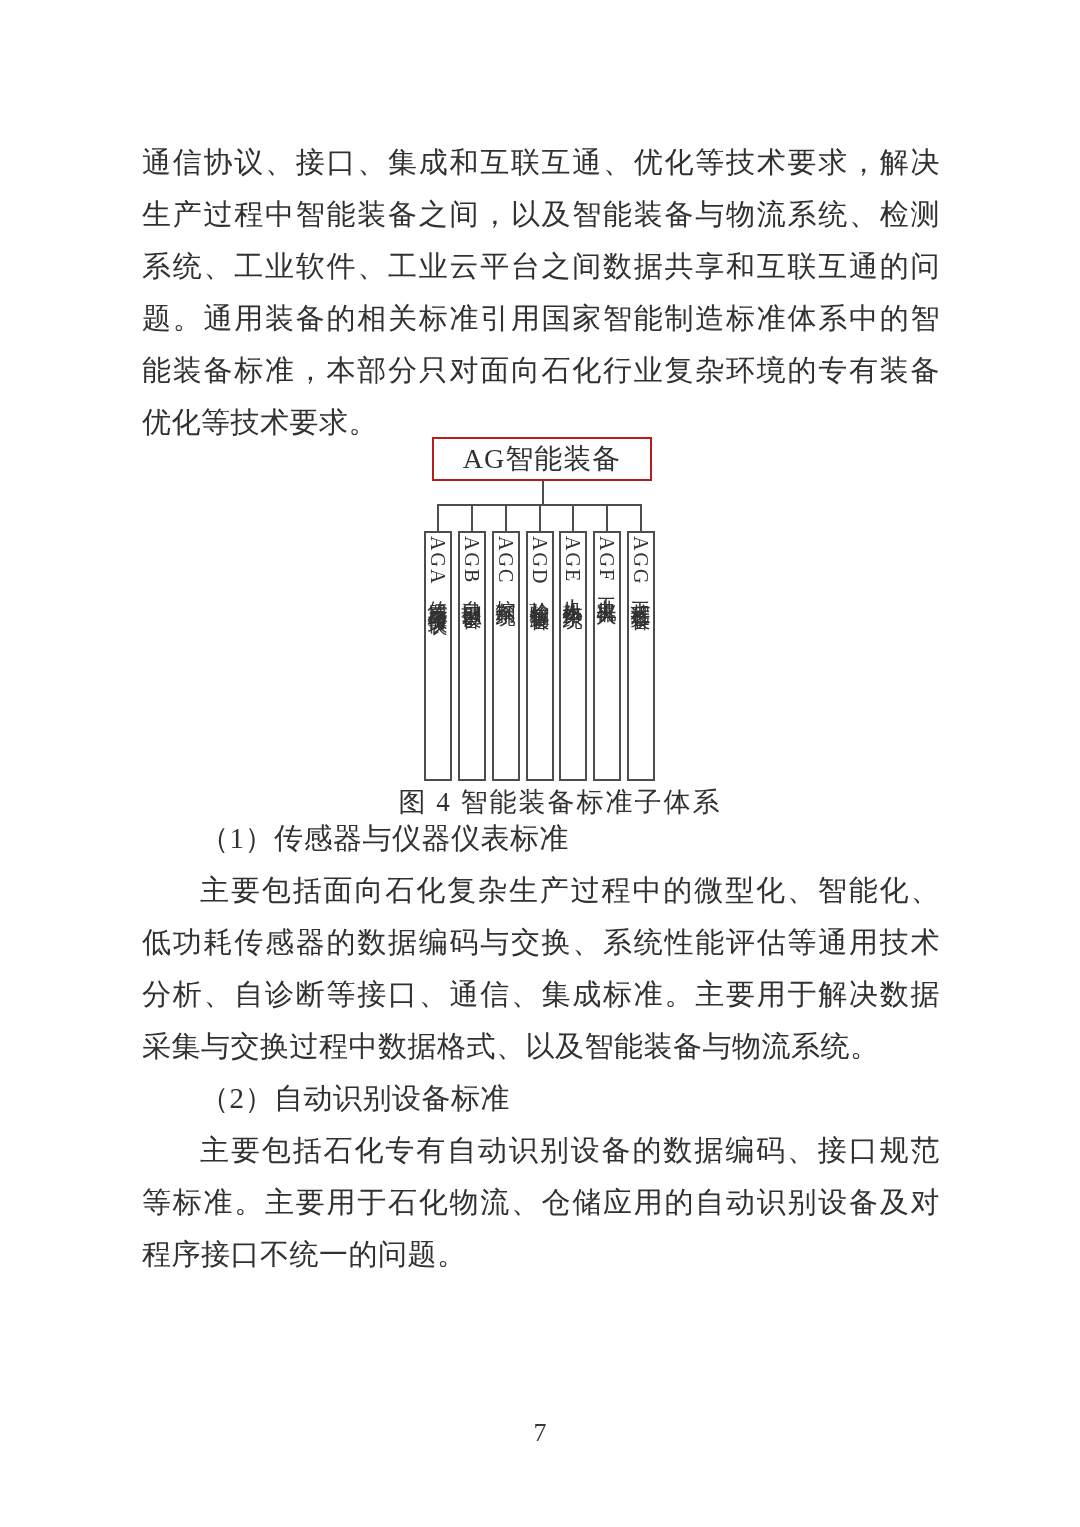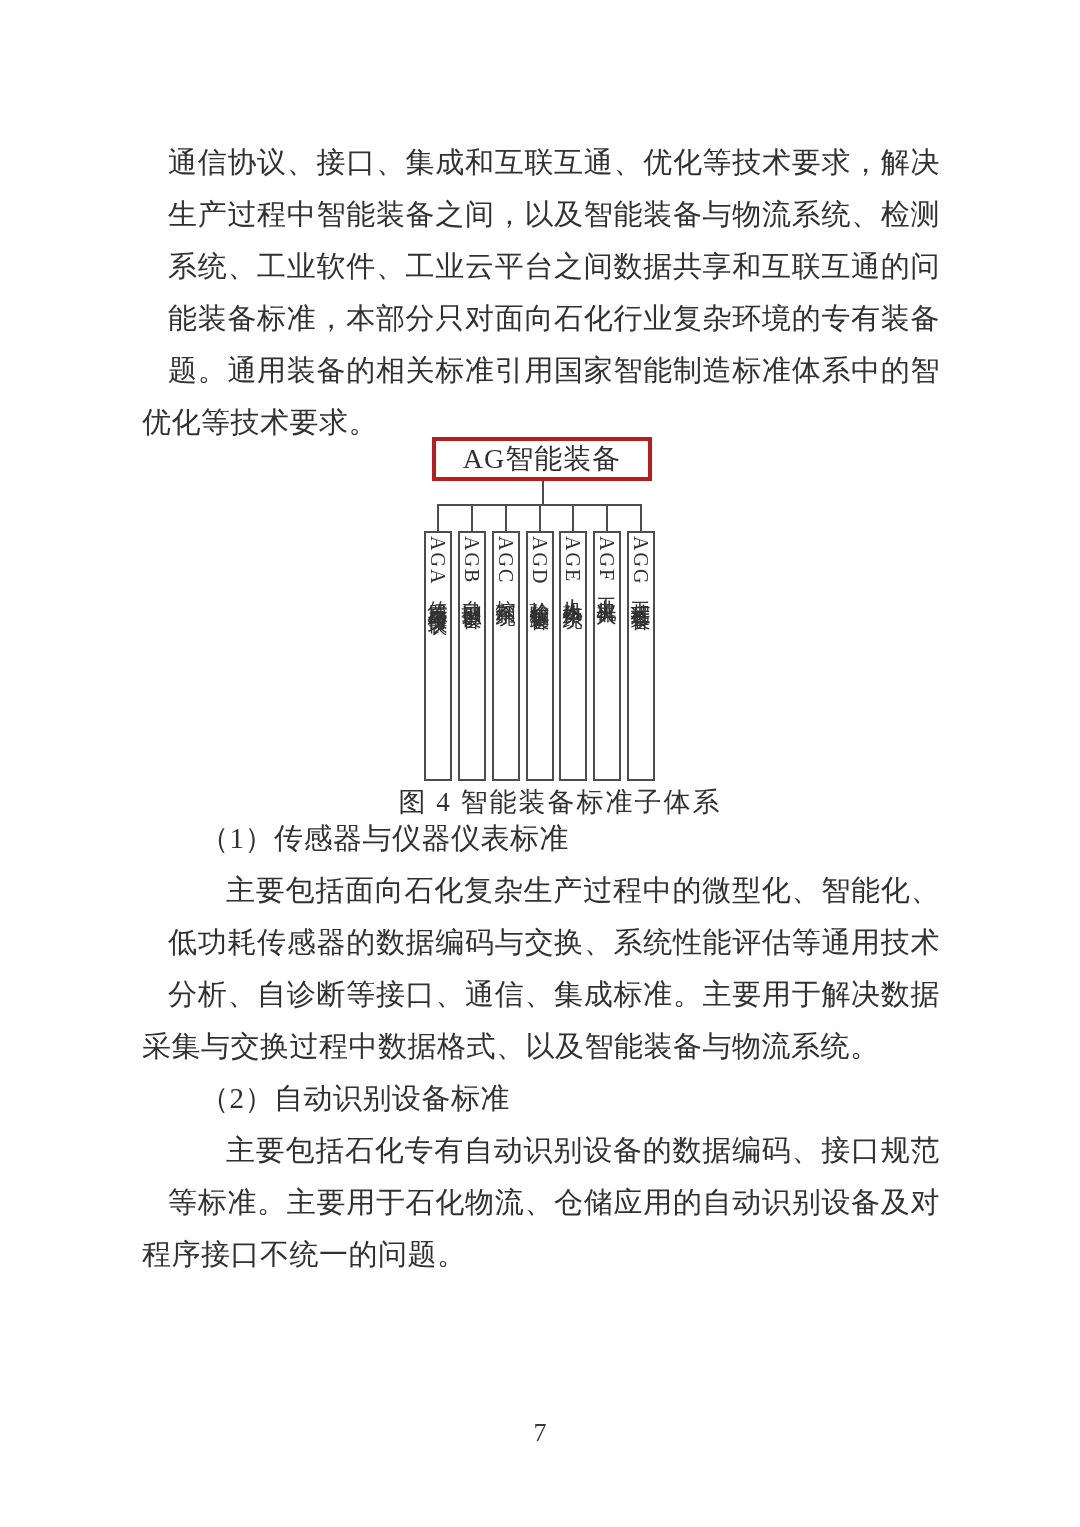--- a/index.html
+++ b/index.html
@@ -16,30 +16,30 @@
     position: absolute;
     left: 142px;
     width: 798px;
   }
   .line {
     height: 52px;
     line-height: 52px;
     font-size: 29px;
     letter-spacing: 0.5px;
   }
-  .jfull { text-align: justify; text-align-last: justify; text-justify: inter-character; margin-left: 26px; }
+  .jfull { text-align: justify; text-align-last: justify; text-justify: inter-character; }
   .jleft { text-align: left; text-align-last: left; }
   .indent { text-indent: 58px; }
 
   
   .fig-root {
     position: absolute;
     left: 432px; top: 437px;
     width: 220px; height: 44px;
-    border: 4px solid #b91c1c;
+    border: 2px solid #b91c1c;
     box-sizing: border-box;
     display: flex; align-items: center; justify-content: center;
     font-size: 28px; letter-spacing: 1px;
   }
   .fig-vline { position: absolute; left: 542px; top: 481px; width: 2px; height: 23px; background: #4d4d4d; }
   .fig-bus   { position: absolute; left: 437px; top: 504px; width: 205px; height: 2px; background: #4d4d4d; }
   .fig-drop  { position: absolute; top: 504px; width: 2px; height: 28px; background: #4d4d4d; }
   .fig-child {
     position: absolute;
     top: 531px;
@@ -77,22 +77,22 @@
 </style>
 </head>
 <body>
 
 <div class="page">
 
   <section class="textblock" style="top:136px">
     <div class="line jfull">通信协议、接口、集成和互联互通、优化等技术要求，解决</div>
     <div class="line jfull">生产过程中智能装备之间，以及智能装备与物流系统、检测</div>
     <div class="line jfull">系统、工业软件、工业云平台之间数据共享和互联互通的问</div>
+    <div class="line jfull">题。通用装备的相关标准引用国家智能制造标准体系中的智</div>
     <div class="line jfull">能装备标准，本部分只对面向石化行业复杂环境的专有装备</div>
-    <div class="line jfull">题。通用装备的相关标准引用国家智能制造标准体系中的智</div>
     <div class="line jleft">优化等技术要求。</div>
   </section>
 
   <div>
     <div class="fig-root">AG智能装备</div>
 
     <div class="fig-vline"></div>
     <div class="fig-bus"></div>
 
     <div class="fig-drop" style="left:437px"></div>

